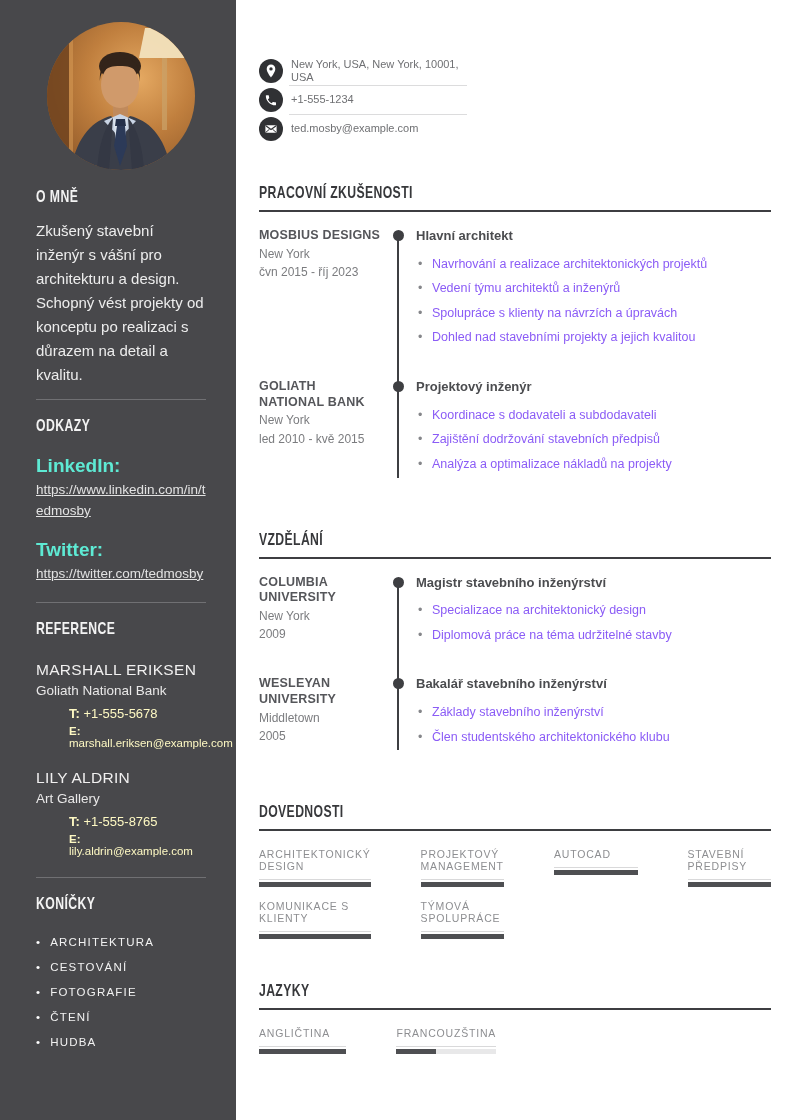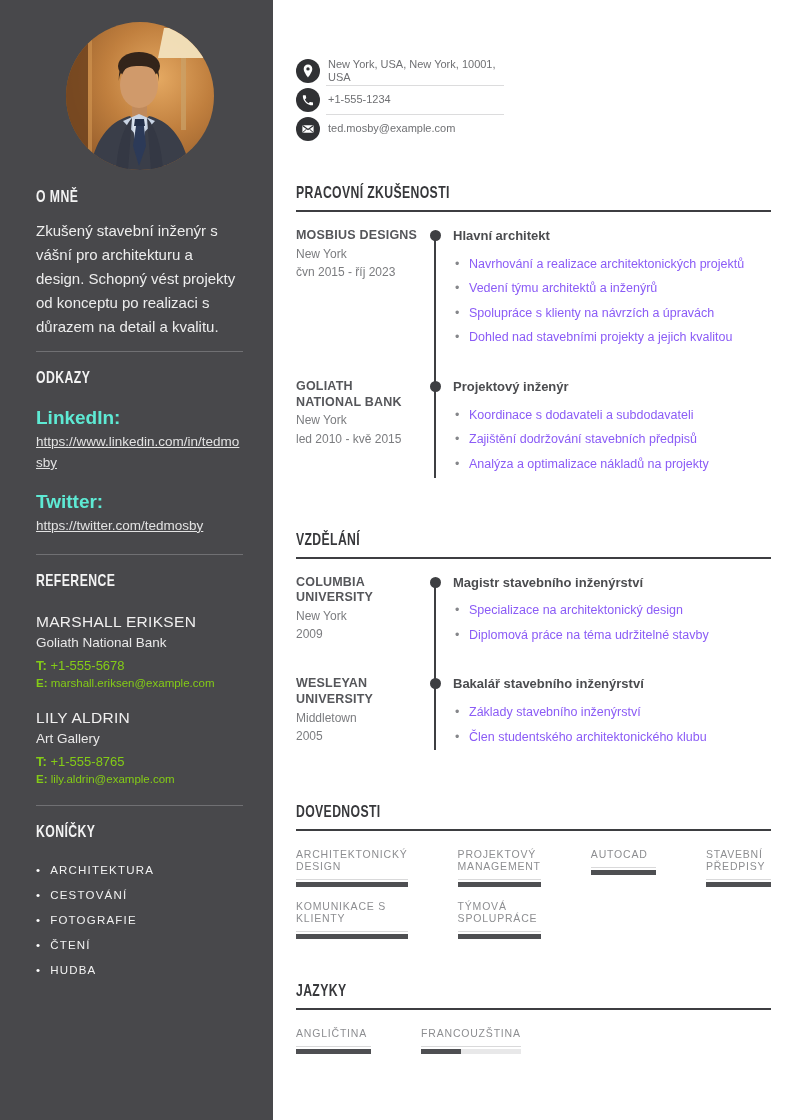--- a/index.html
+++ b/index.html
@@ -1,37 +1,37 @@
 <!DOCTYPE html>
 <html><head>
 <meta charset="utf-8">
 <style>
   * { margin:0; padding:0; box-sizing:border-box; }
   html,body { background:#9a9a9a; }
   body { font-family:"Liberation Sans", sans-serif; }
   .page { width:794px; height:1120px; background:#ffffff; display:flex; margin:0 auto; overflow:hidden; position:relative; }
 
   
-  .sidebar { width:273px; flex-shrink:0; background:#48484b; color:#ececec; padding:22px 30px 20px 36px; }
+  .sidebar { width:236px; flex-shrink:0; background:#48484b; color:#ececec; padding:22px 30px 20px 36px; }
   .photo-wrap { width:148px; height:148px; border-radius:50%; overflow:hidden; margin:0 auto; }
   .sb-h { font-size:17px; font-weight:700; color:#f3f3f3; letter-spacing:.6px; transform:scaleX(.72); transform-origin:left center; white-space:nowrap; }
   .about-h { margin-top:17px; }
   .about-text { margin-top:12px; font-size:15px; line-height:1.6; color:#ededed; }
   .sb-divider { border:none; border-top:1px solid #707073; margin-top:12px; }
   .links-h { margin-top:16px; }
   .links-list { margin-top:19px; }
   .link-item { margin-bottom:17px; }
   .link-label { font-weight:700; font-size:19px; color:#5eead4; margin-bottom:3px; }
   .link-url { font-size:13.5px; color:#e2e2e2; text-decoration:underline; word-break:break-all; line-height:1.55; cursor:pointer; }
   .refs-h { margin-top:16px; }
   .refs-list { margin-top:22px; }
   .ref-item { margin-bottom:20px; }
   .ref-name { font-size:15.5px; color:#f1f0f0; letter-spacing:.3px; }
   .ref-company { font-size:13.5px; color:#e9e8e8; margin-top:4px; }
-  .ref-line { font-size:13px; color:#84cc16; margin-top:8px; }
+  .ref-line { font-size:13px; color:#fef9c3; margin-top:8px;margin-left:33px; }
   .ref-line.small { font-size:11.5px; margin-top:4px; }
   .ref-lbl { font-weight:700; }
   .hobbies-h { margin-top:16px; }
   .hobby-list { list-style:none; margin-top:22px; }
   .hobby { font-size:11.5px; letter-spacing:1.2px; color:#f2f2f2; margin-bottom:13px; }
   .hobby::before { content:"•"; margin-right:9px; color:#ffffff; }
 
   
   .main { flex:1; padding:55px 23px 0 23px; }
   .head { display:flex; justify-content:space-between; align-items:flex-start; }

